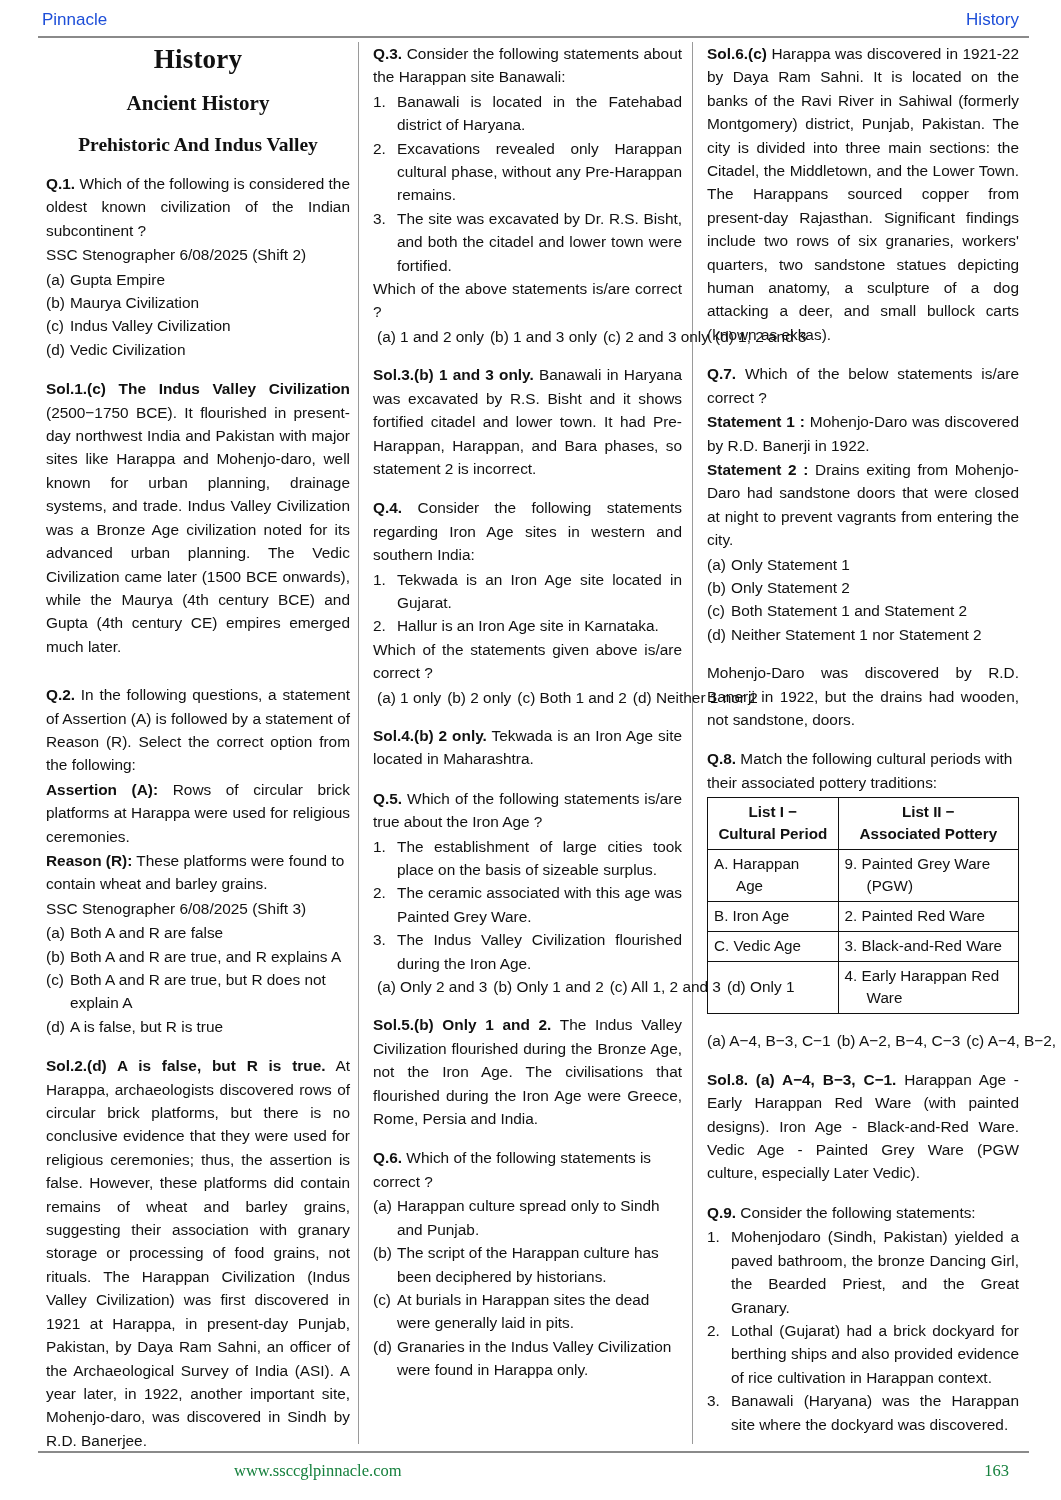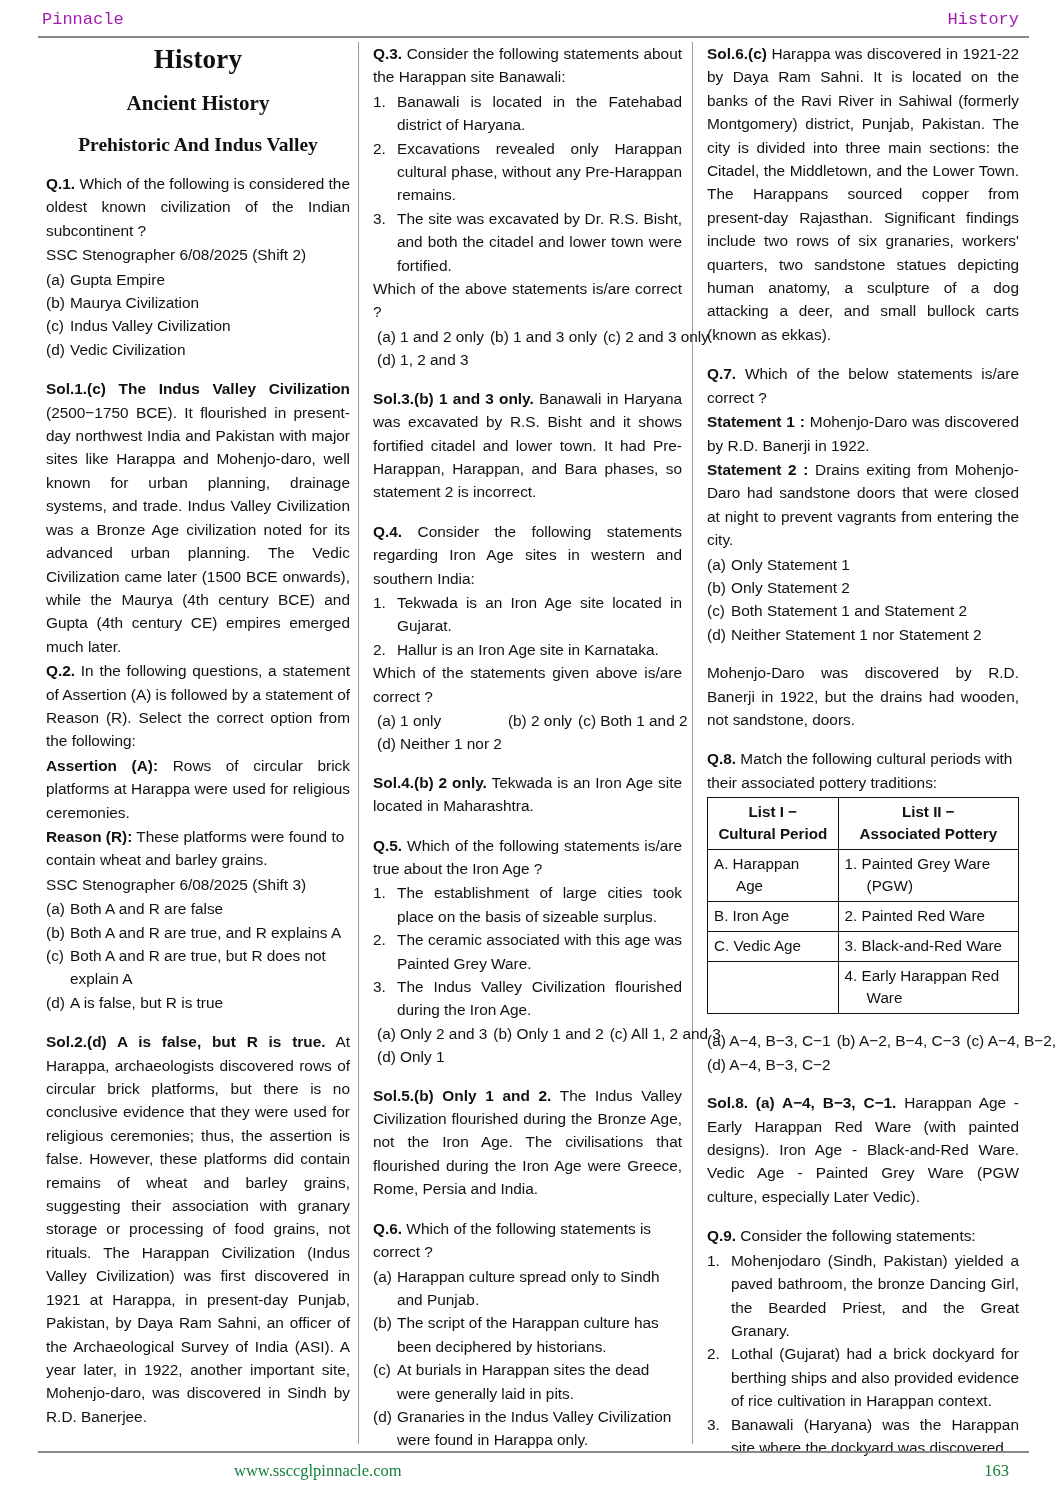--- a/index.html
+++ b/index.html
@@ -20,23 +20,23 @@
     padding: 0;
   }
 
   
   .runhead {
     position: absolute;
     top: 10px;
     left: 42px;
     right: 42px;
     height: 26px;
-    font-family: Liberation Mono, monospace;
+    font-family: Liberation Sans, sans-serif;
     font-size: 17px;
-    color: #a21caf;
+    color: #1d4ed8;
     display: flex;
     justify-content: space-between;
     align-items: flex-start;
   }
   .runhead-rule {
     position: absolute;
     top: 36px;
     left: 38px;
     right: 32px;
     height: 2px;
@@ -94,21 +94,21 @@
   
   .para {
     font-size: 15.4px;
     line-height: 1.52;
     text-align: justify;
     text-justify: inter-word;
     margin: 0 0 1px 0;
     hyphens: none;
   }
   .para.nj { text-align: left; }
-  .blk { margin-bottom: 1px; }
+  .blk { margin-bottom: 25px; }
   .blk-tight { margin-bottom: 2px; }
   b, .b { font-weight: bold; }
 
   
   .nlist { margin: 0; padding: 0; }
   .nitem {
     font-size: 15.4px;
     line-height: 1.52;
     text-align: justify;
     display: flex;
@@ -126,21 +126,21 @@
   .opts-1col .opt {
     font-size: 15.4px;
     line-height: 1.52;
     display: flex;
   }
   .opts-1col .opt .lbl { flex: 0 0 24px; }
   .opts-1col .opt .val { flex: 1 1 auto; }
 
   .opts-2col {
     display: grid;
-    grid-template-columns: 1fr 1fr 1fr;
+    grid-template-columns: 1fr 1fr 1fr 1fr;
     column-gap: 6px;
     font-size: 15.4px;
     line-height: 1.52;
     padding-left: 4px;
   }
   .opts-2col .cell { white-space: nowrap; }
 
   
   table.match {
     border-collapse: collapse;
@@ -432,21 +432,21 @@
               <span>List II −</span><br>
               <span>Associated Pottery</span>
             </th>
           </tr>
           <tr>
             <td class="c1">
               <span>A. Harappan</span>
               <span class="ind">Age</span>
             </td>
             <td>
-              <span>1. Painted Grey Ware</span>
+              <span>9. Painted Grey Ware</span>
               <span class="ind">(PGW)</span>
             </td>
           </tr>
           <tr>
             <td class="c1">B. Iron Age</td>
             <td>2. Painted Red Ware</td>
           </tr>
           <tr>
             <td class="c1">C. Vedic Age</td>
             <td>3. Black-and-Red Ware</td>

